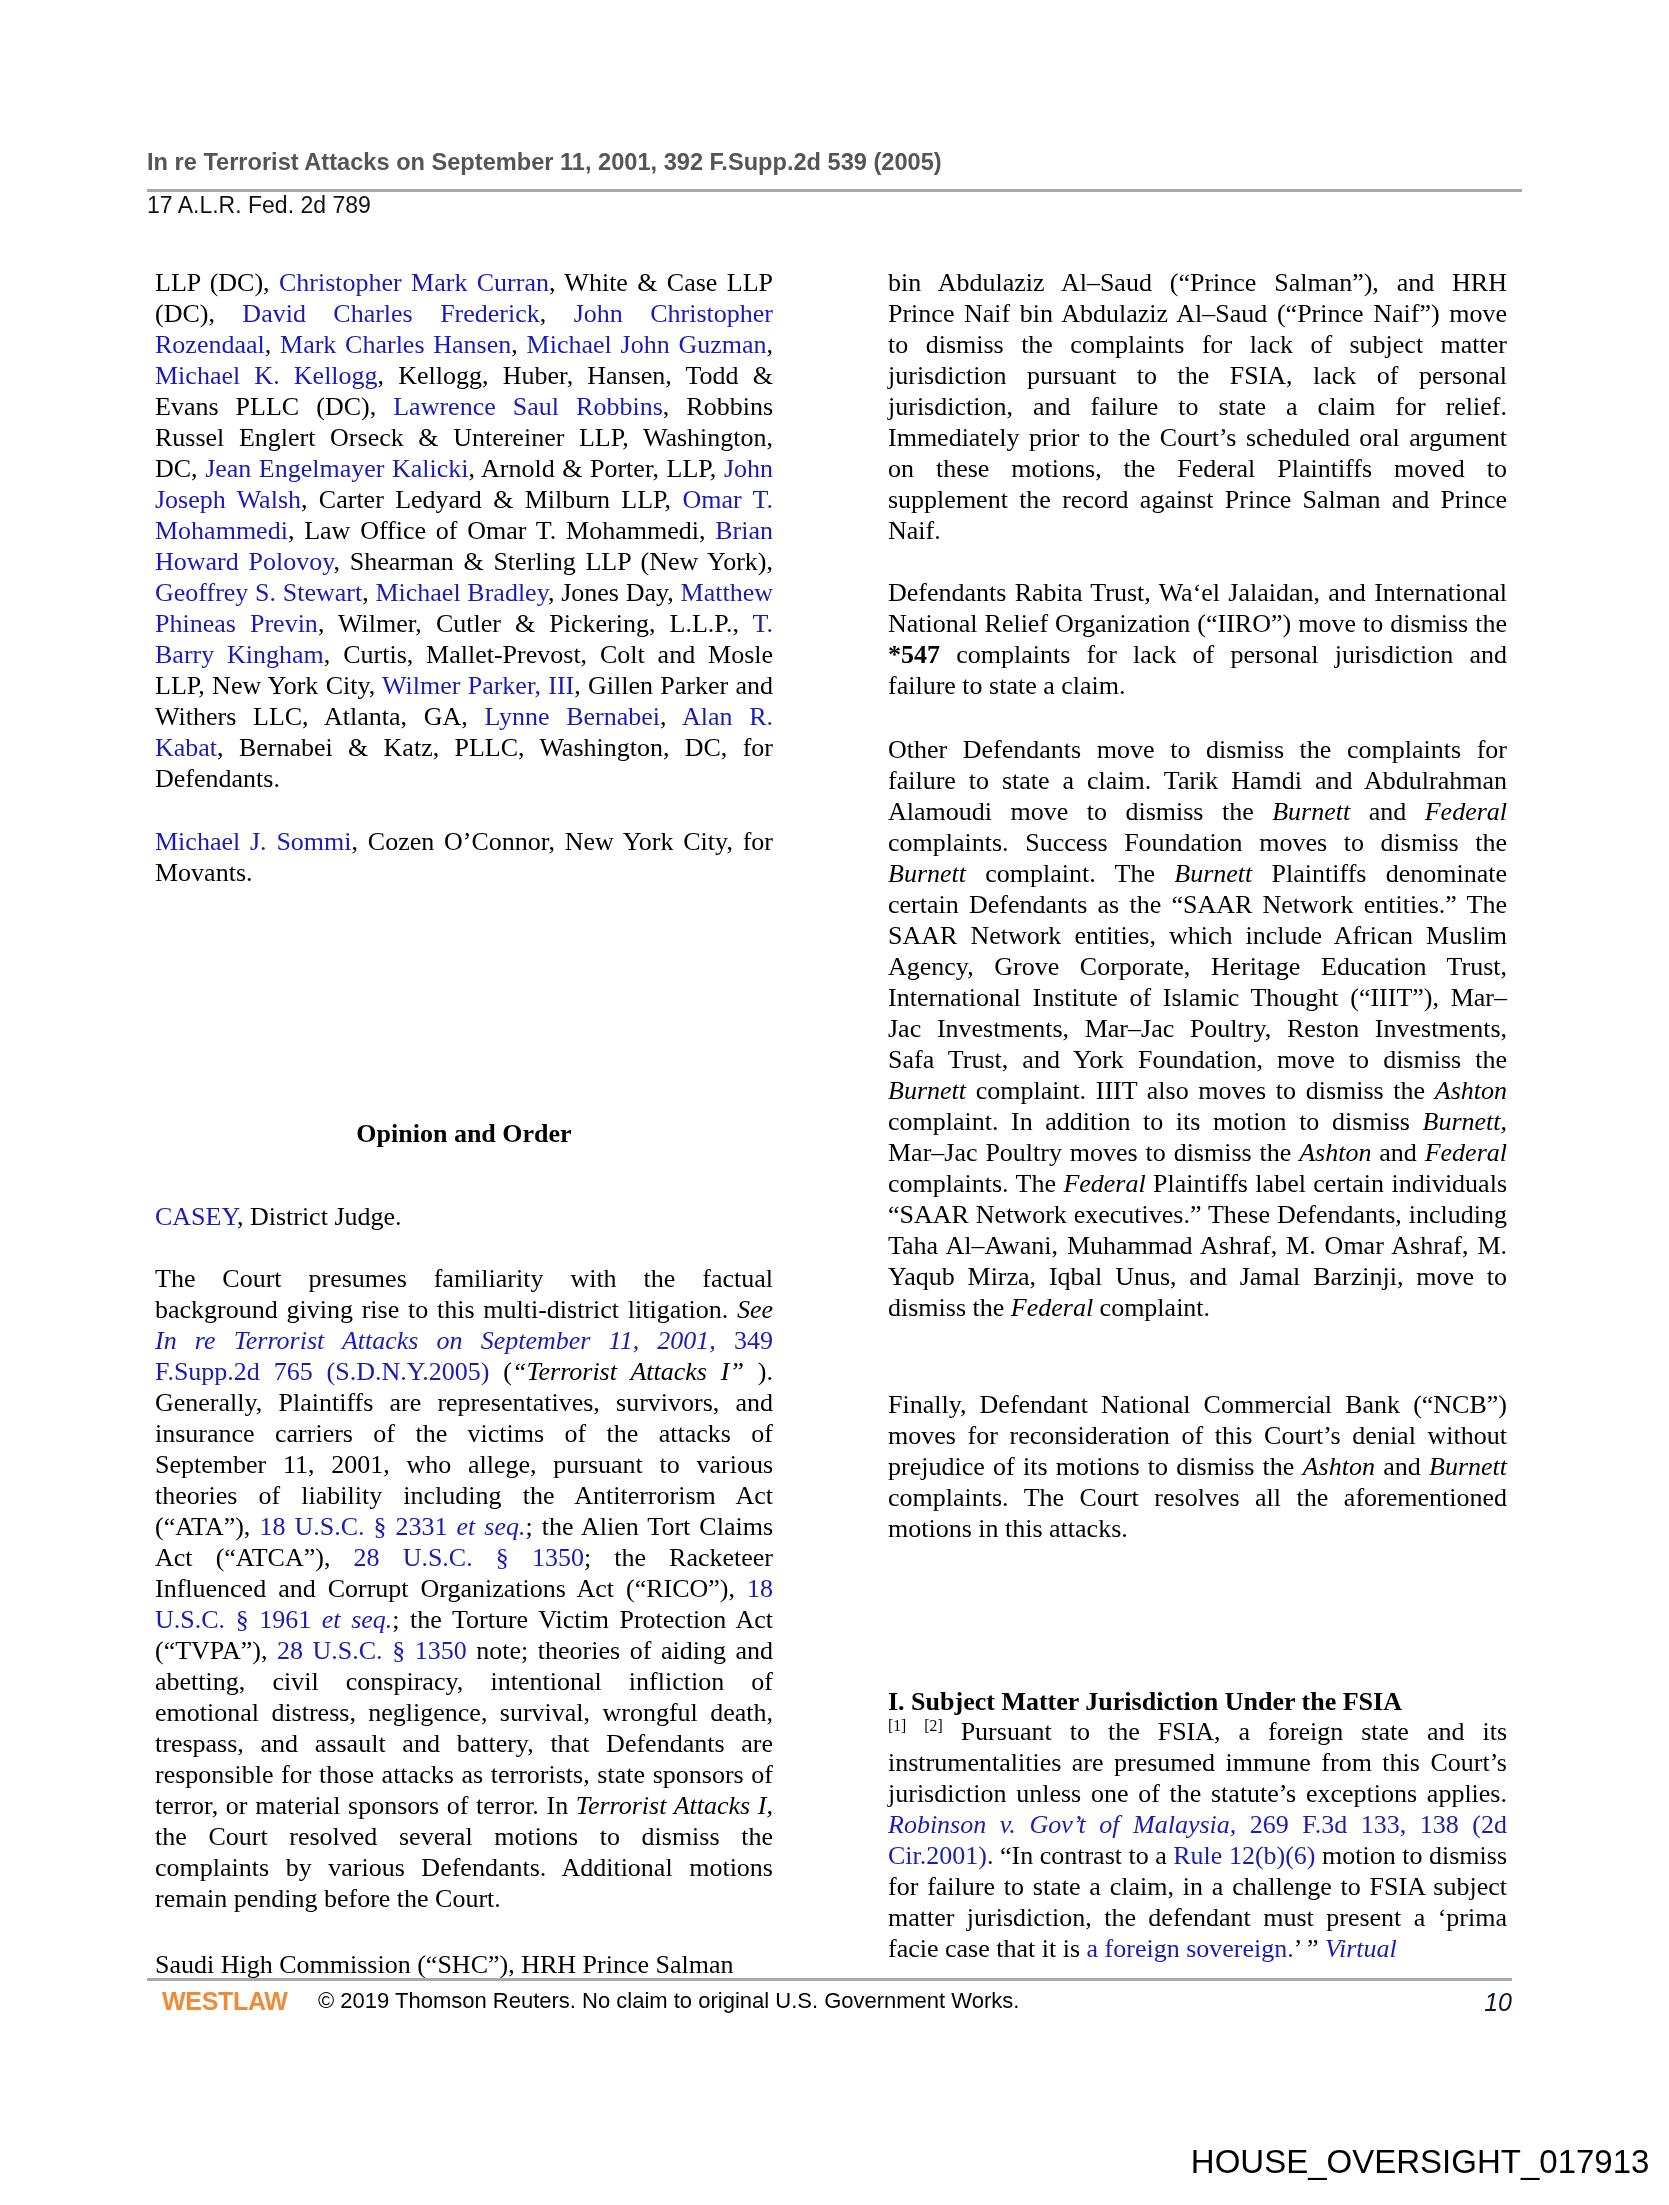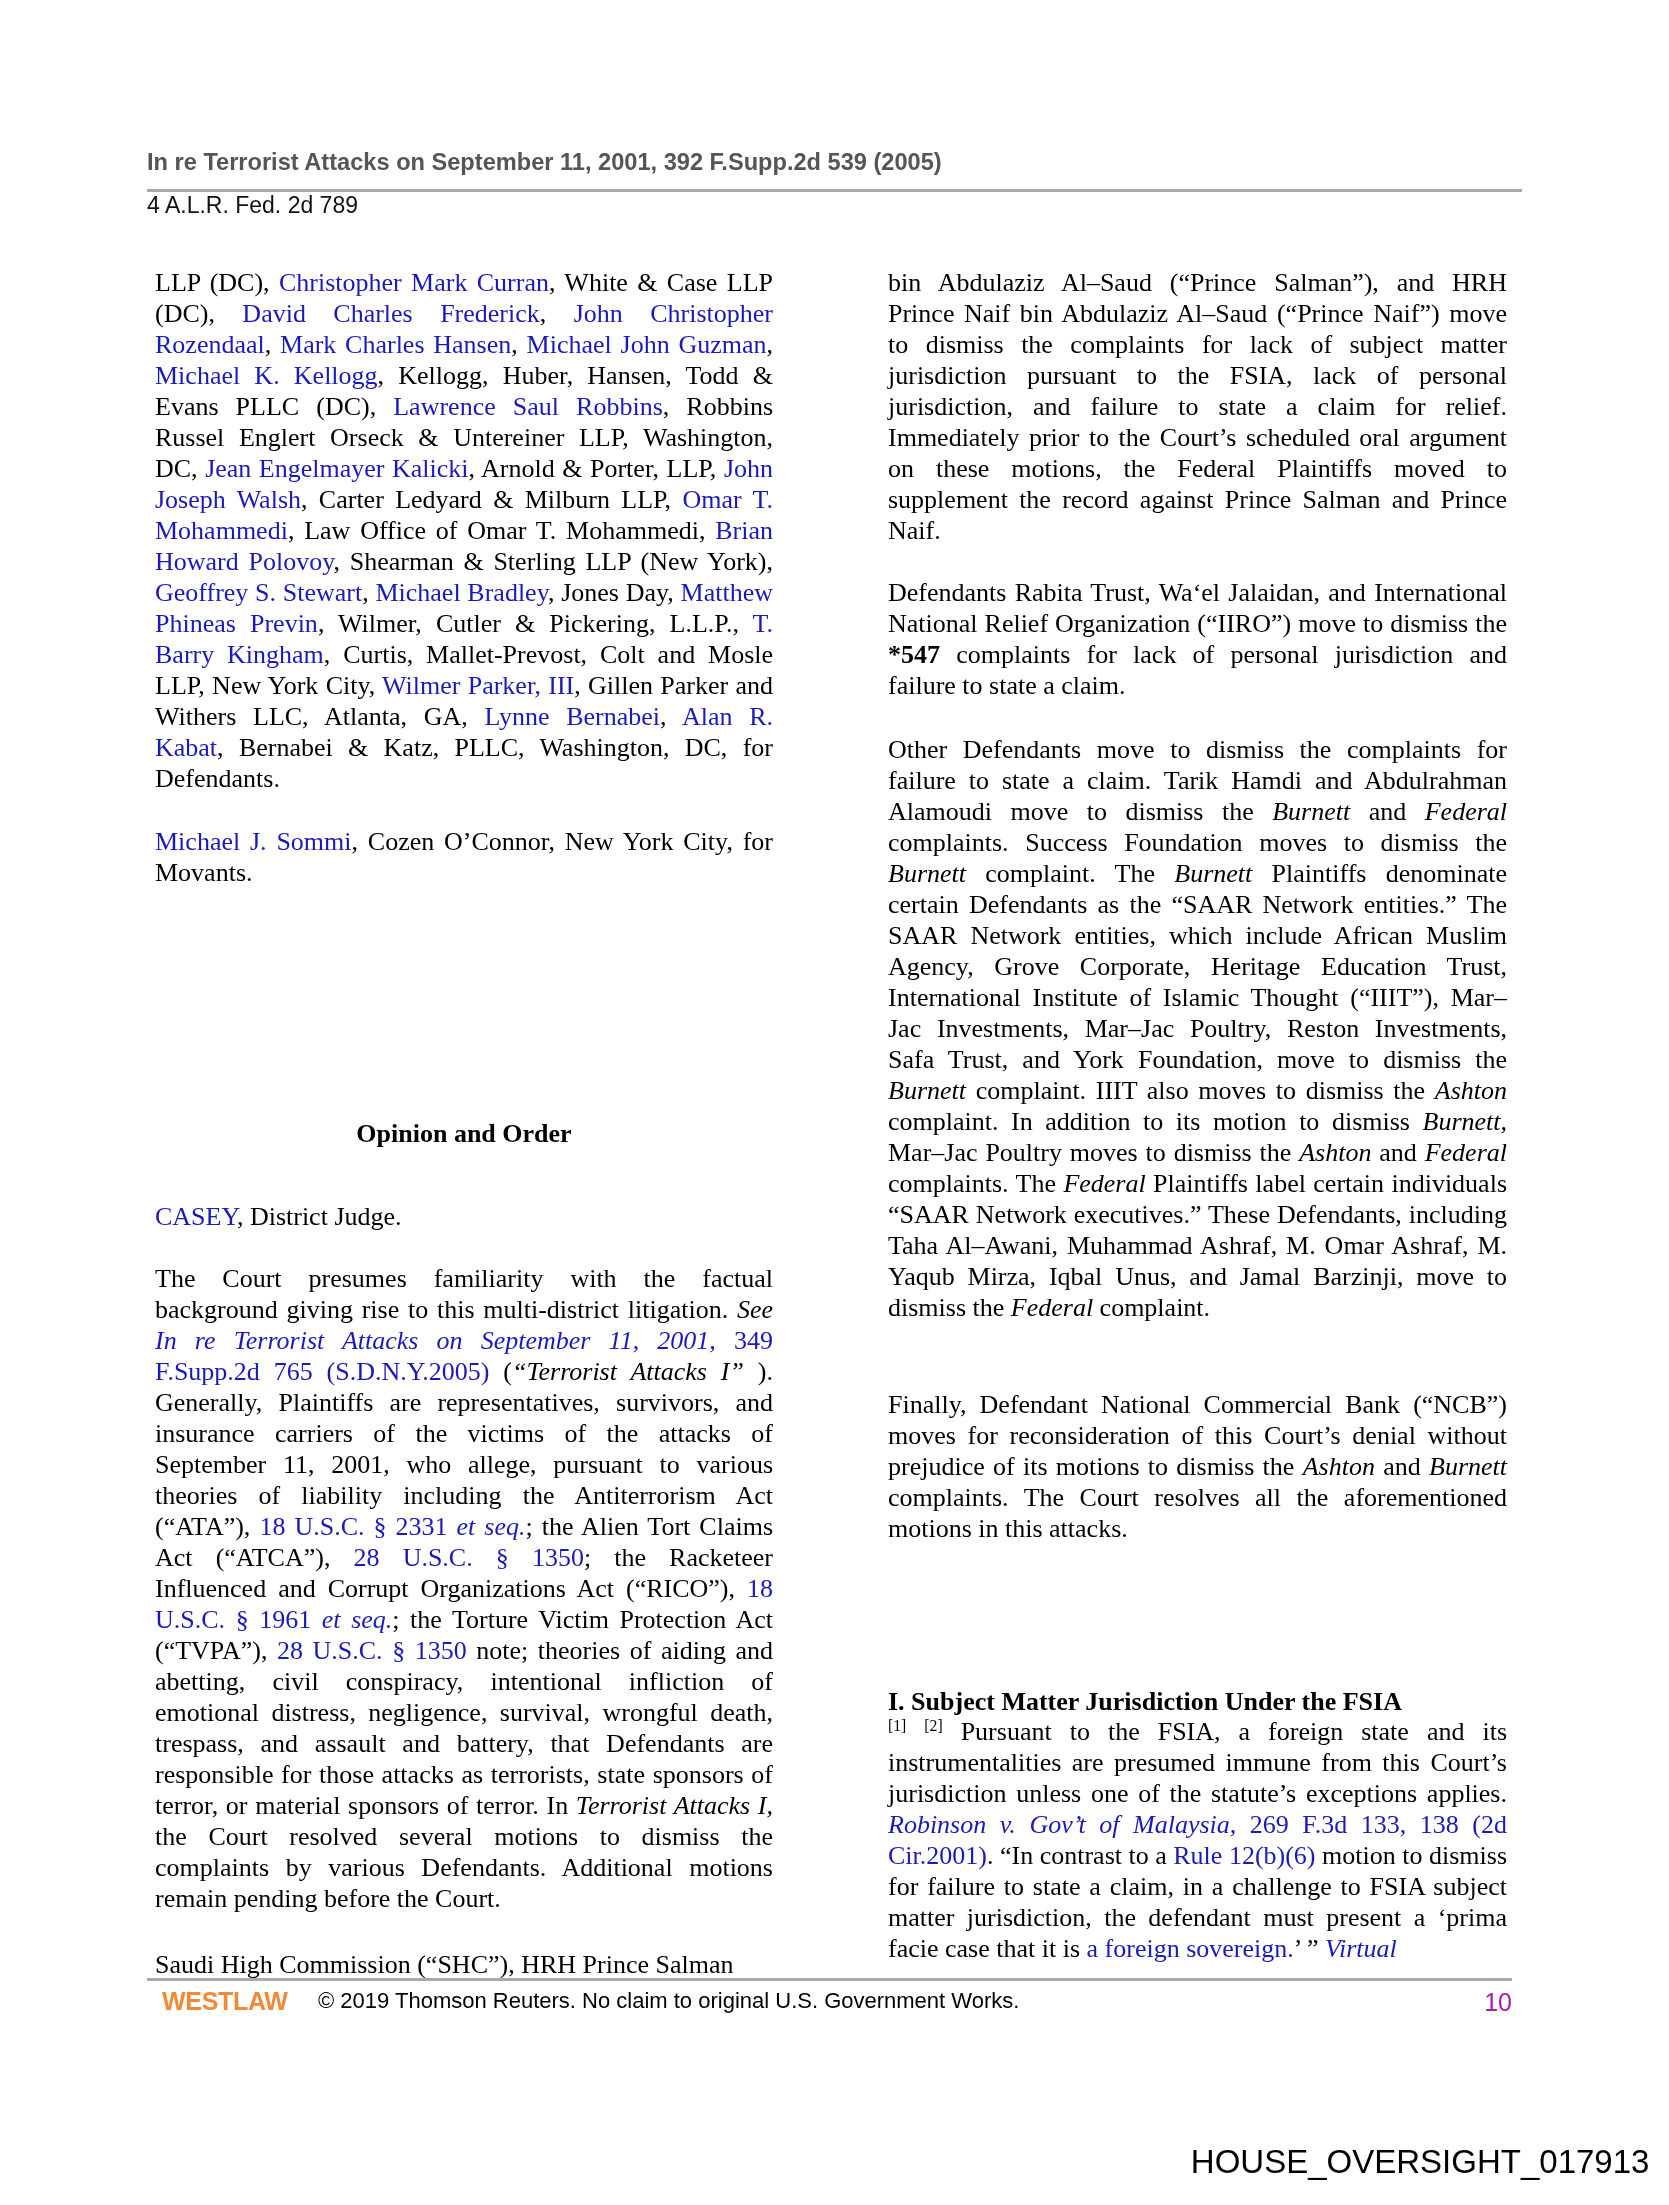--- a/index.html
+++ b/index.html
@@ -19,29 +19,29 @@
   .it { font-style: italic; }
   .bd { font-weight: bold; }
   .sup { font-size: 15.7px; vertical-align: 9.2px; line-height: 0; }
   .heading-center { text-align: center; font-weight: bold; font-size: 26px; }
   .heading-left { font-weight: bold; font-size: 26px; text-align: left; }
 
   #footer-rule { position: absolute; left: 147px; top: 1978px; width: 1365px; height: 3.3px; background: #a9a9a9; }
   #footer { position: absolute; left: 162px; top: 1987px; width: 1350px; height: 30px; }
   #westlaw-logo { position: absolute; left: 0; top: 0; font-size: 25px; font-weight: bold; color: #f08a36; letter-spacing: -0.3px; text-align: center; }
   #copyright { position: absolute; left: 156px; top: 0.7px; font-size: 22px; color: #000000; white-space: nowrap; }
-  #page-number { position: absolute; right: 0; top: 0.7px; font-size: 25px; color: #a21caf; }
+  #page-number { position: absolute; right: 0; top: 0.7px; font-size: 25px; color: #0f172a; font-style: italic; }
   #bates { position: absolute; right: 19.6px; top: 2143px; font-size: 33px; color: #000; white-space: nowrap; }
 </style>
 </head>
 <body>
 
 <div id="doc-title" class="sans">In re Terrorist Attacks on September 11, 2001, 392 F.Supp.2d 539 (2005)</div>
 <div id="header-rule"></div>
-<div id="doc-cite" class="sans">4 A.L.R. Fed. 2d 789</div>
+<div id="doc-cite" class="sans">17 A.L.R. Fed. 2d 789</div>
 
 <div class="col col1 serif">
   <div class="para" style="top:259px"><span>LLP (DC), </span><span class="link">Christopher Mark Curran</span><span>, White &amp; Case LLP (DC), </span><span class="link">David Charles Frederick</span><span>, </span><span class="link">John Christopher Rozendaal</span><span>, </span><span class="link">Mark Charles Hansen</span><span>, </span><span class="link">Michael John Guzman</span><span>, </span><span class="link">Michael K. Kellogg</span><span>, Kellogg, Huber, Hansen, Todd &amp; Evans PLLC (DC), </span><span class="link">Lawrence Saul Robbins</span><span>, Robbins Russel Englert Orseck &amp; Untereiner LLP, Washington, DC, </span><span class="link">Jean Engelmayer Kalicki</span><span>, Arnold &amp; Porter, LLP, </span><span class="link">John Joseph Walsh</span><span>, Carter Ledyard &amp; Milburn LLP, </span><span class="link">Omar T. Mohammedi</span><span>, Law Office of Omar T. Mohammedi, </span><span class="link">Brian Howard Polovoy</span><span>, Shearman &amp; Sterling LLP (New York), </span><span class="link">Geoffrey S. Stewart</span><span>, </span><span class="link">Michael Bradley</span><span>, Jones Day, </span><span class="link">Matthew Phineas Previn</span><span>, Wilmer, Cutler &amp; Pickering, L.L.P., </span><span class="link">T. Barry Kingham</span><span>, Curtis, Mallet-Prevost, Colt and Mosle LLP, New York City, </span><span class="link">Wilmer Parker, III</span><span>, Gillen Parker and Withers LLC, Atlanta, GA, </span><span class="link">Lynne Bernabei</span><span>, </span><span class="link">Alan R. Kabat</span><span>, Bernabei &amp; Katz, PLLC, Washington, DC, for Defendants.</span></div>
   <div class="para" style="top:818px"><span class="link">Michael J. Sommi</span><span>, Cozen O’Connor, New York City, for Movants.</span></div>
   <div class="para heading-center" style="top:1110px"><span>Opinion and Order</span></div>
   <div class="para" style="top:1193px"><span class="link">CASEY</span><span>, District Judge.</span></div>
   <div class="para" style="top:1255px"><span>The Court presumes familiarity with the factual background giving rise to this multi-district litigation. </span><span class="it">See</span><span> </span><span class="link it">In re Terrorist Attacks on September 11, 2001,</span><span class="link"> 349 F.Supp.2d 765 (S.D.N.Y.2005)</span><span> (</span><span class="it">“Terrorist Attacks I”</span><span> ). Generally, Plaintiffs are representatives, survivors, and insurance carriers of the victims of the attacks of September 11, 2001, who allege, pursuant to various theories of liability including the Antiterrorism Act (“ATA”), </span><span class="link">18 U.S.C. § 2331 </span><span class="link it">et seq.</span><span>; the Alien Tort Claims Act (“ATCA”), </span><span class="link">28 U.S.C. § 1350</span><span>; the Racketeer Influenced and Corrupt Organizations Act (“RICO”), </span><span class="link">18 U.S.C. § 1961 </span><span class="link it">et seq.</span><span>; the Torture Victim Protection Act (“TVPA”), </span><span class="link">28 U.S.C. § 1350</span><span> note; theories of aiding and abetting, civil conspiracy, intentional infliction of emotional distress, negligence, survival, wrongful death, trespass, and assault and battery, that Defendants are responsible for those attacks as terrorists, state sponsors of terror, or material sponsors of terror. In </span><span class="it">Terrorist Attacks I,</span><span> the Court resolved several motions to dismiss the complaints by various Defendants. Additional motions remain pending before the Court.</span></div>
   <div class="para" style="top:1941px"><span>Saudi High Commission (“SHC”), HRH Prince Salman</span></div>
 </div>
 

